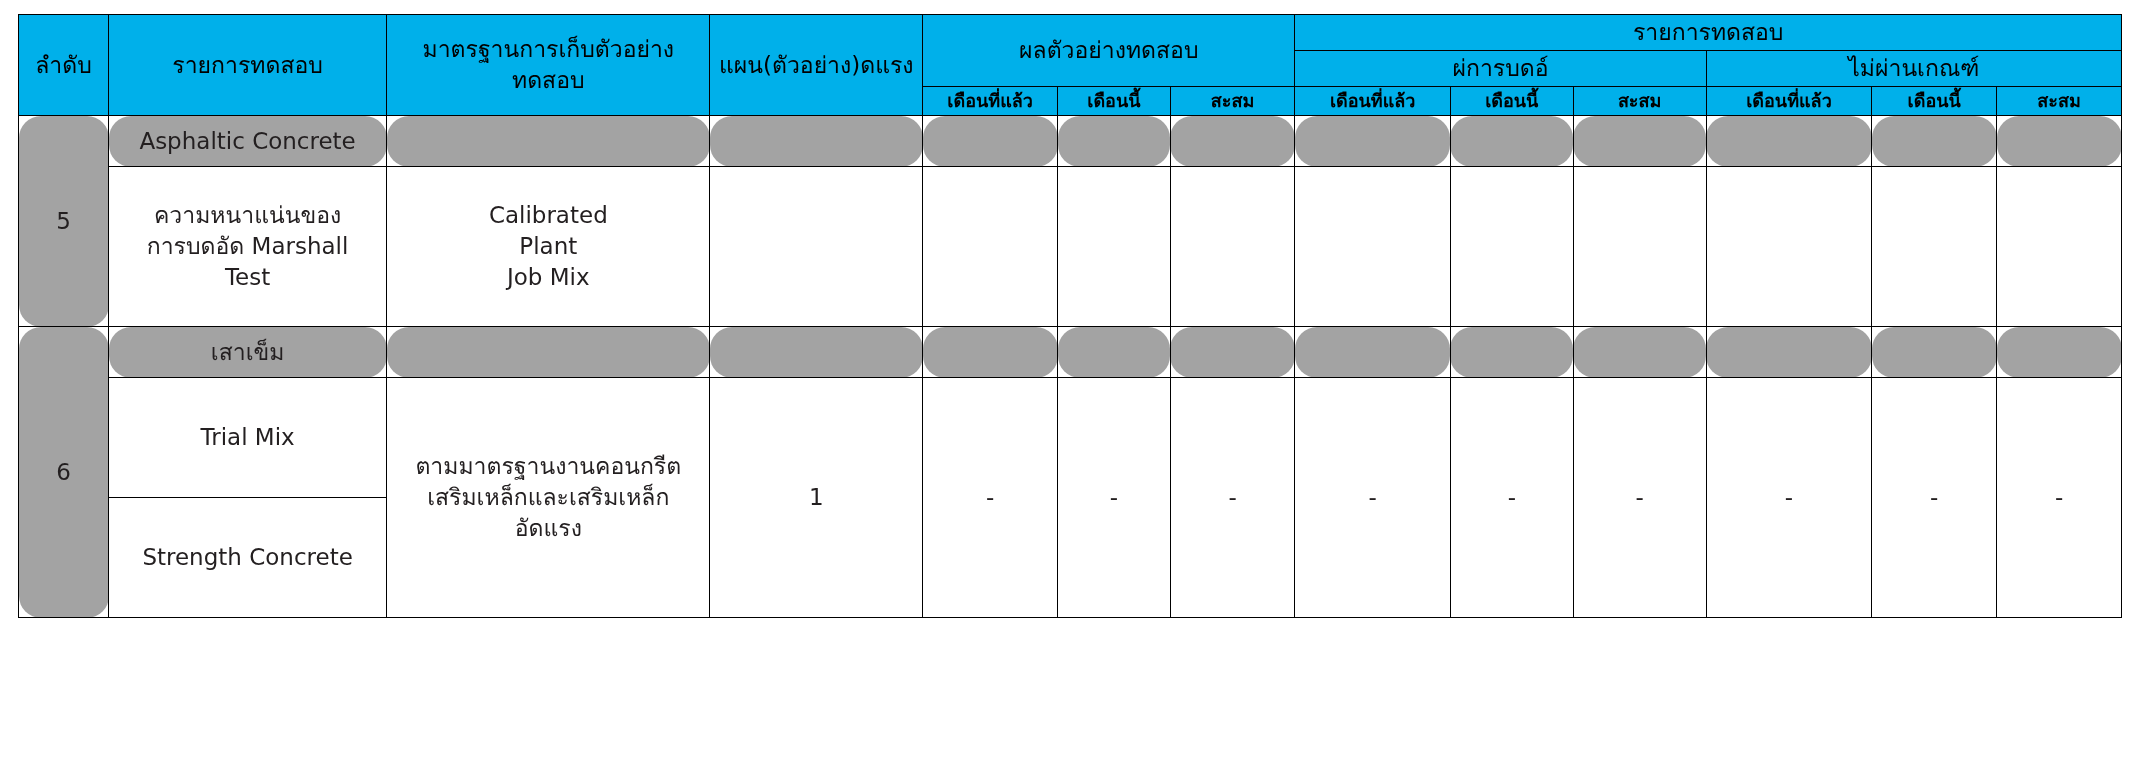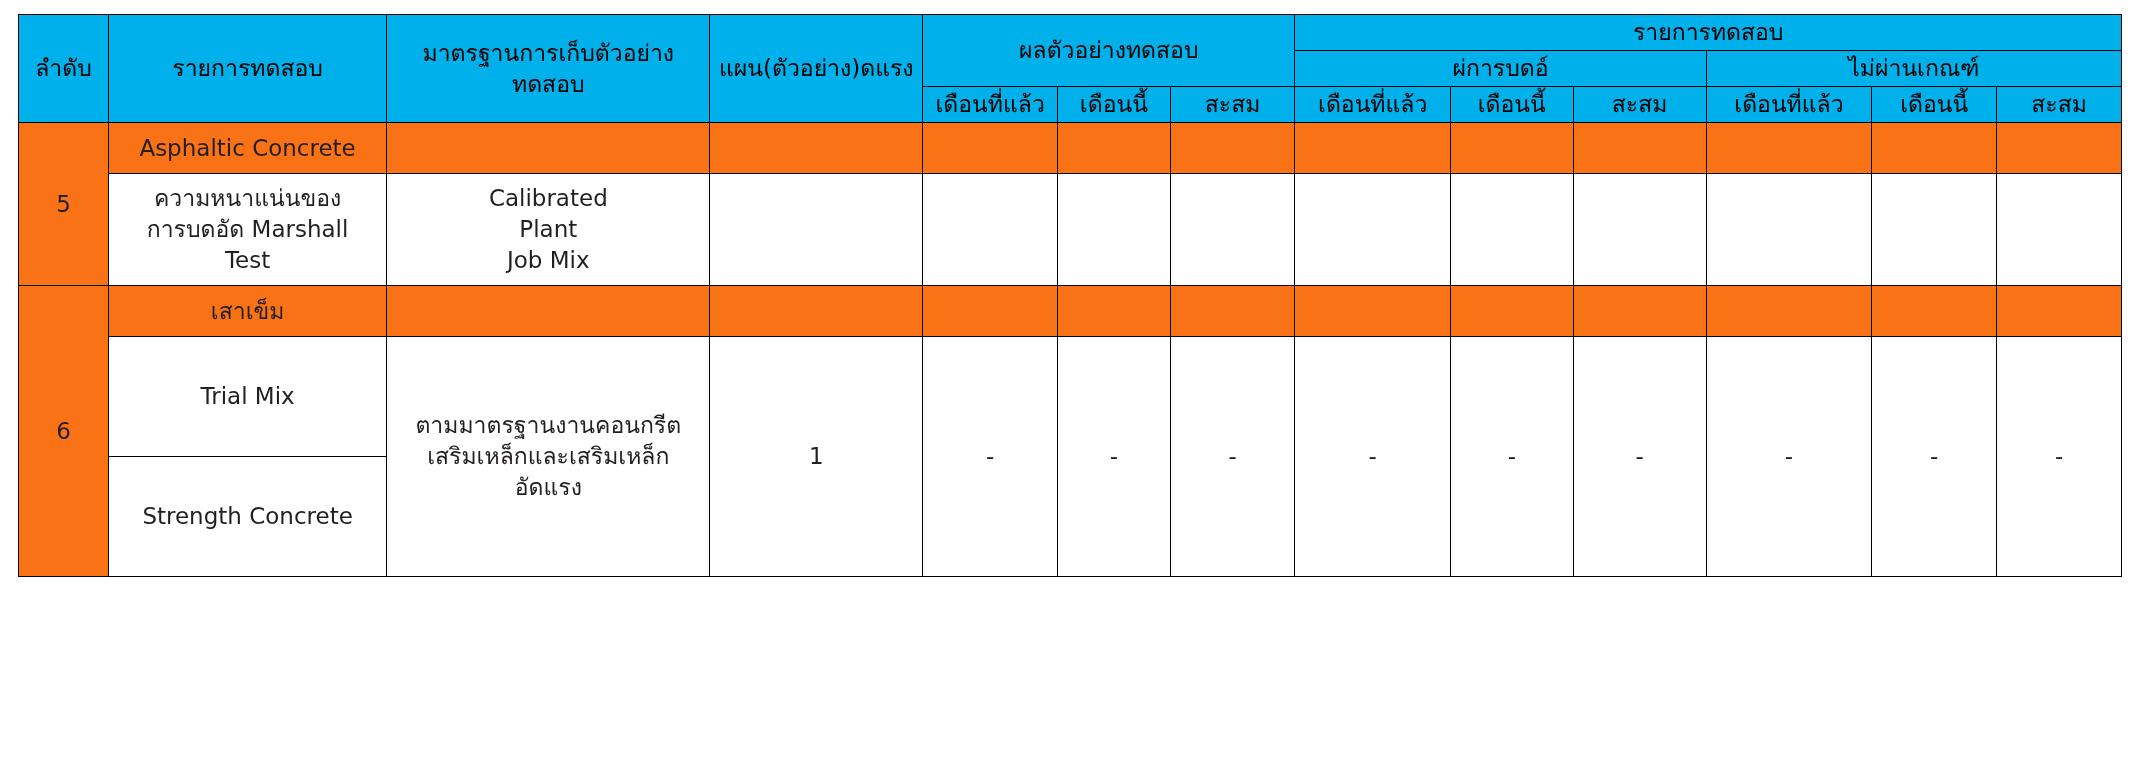--- a/index.html
+++ b/index.html
@@ -36,29 +36,31 @@
     line-height: 1.35;
     font-weight: normal;
   }
   thead th {
     background: #00b0ea;
     color: #000000;
     font-weight: bold;
     font-size: 24px;
   }
   thead th.sub {
-    font-size: 23px;
+    font-size: 18px;
+    font-weight: bold;
   }
   tbody td {
     background: #ffffff;
     height: 54px;
   }
   tbody tr.group td {
-    background: #f97316;
+    background: #a3a3a3;
     height: 46px;
+    border-radius: 22px;
   }
   td.left {
     text-align: left;
     padding-left: 16px;
   }
   td.idx {
     font-size: 24px;
   }
   td.std {
     font-size: 24px;
@@ -120,21 +122,21 @@
         <td></td>
         <td></td>
         <td></td>
         <td></td>
         <td></td>
         <td></td>
         <td></td>
         <td></td>
         <td></td>
       </tr>
-      <tr style="height:112px">
+      <tr style="height:160px">
         <td>
           <span class="stack-line">ความหนาแน่นของ</span>
           <span class="stack-line">การบดอัด Marshall</span>
           <span class="stack-line">Test</span>
         </td>
         <td class="std">
           <span class="stack-line">Calibrated</span>
           <span class="stack-line">Plant</span>
           <span class="stack-line">Job Mix</span>
         </td>

